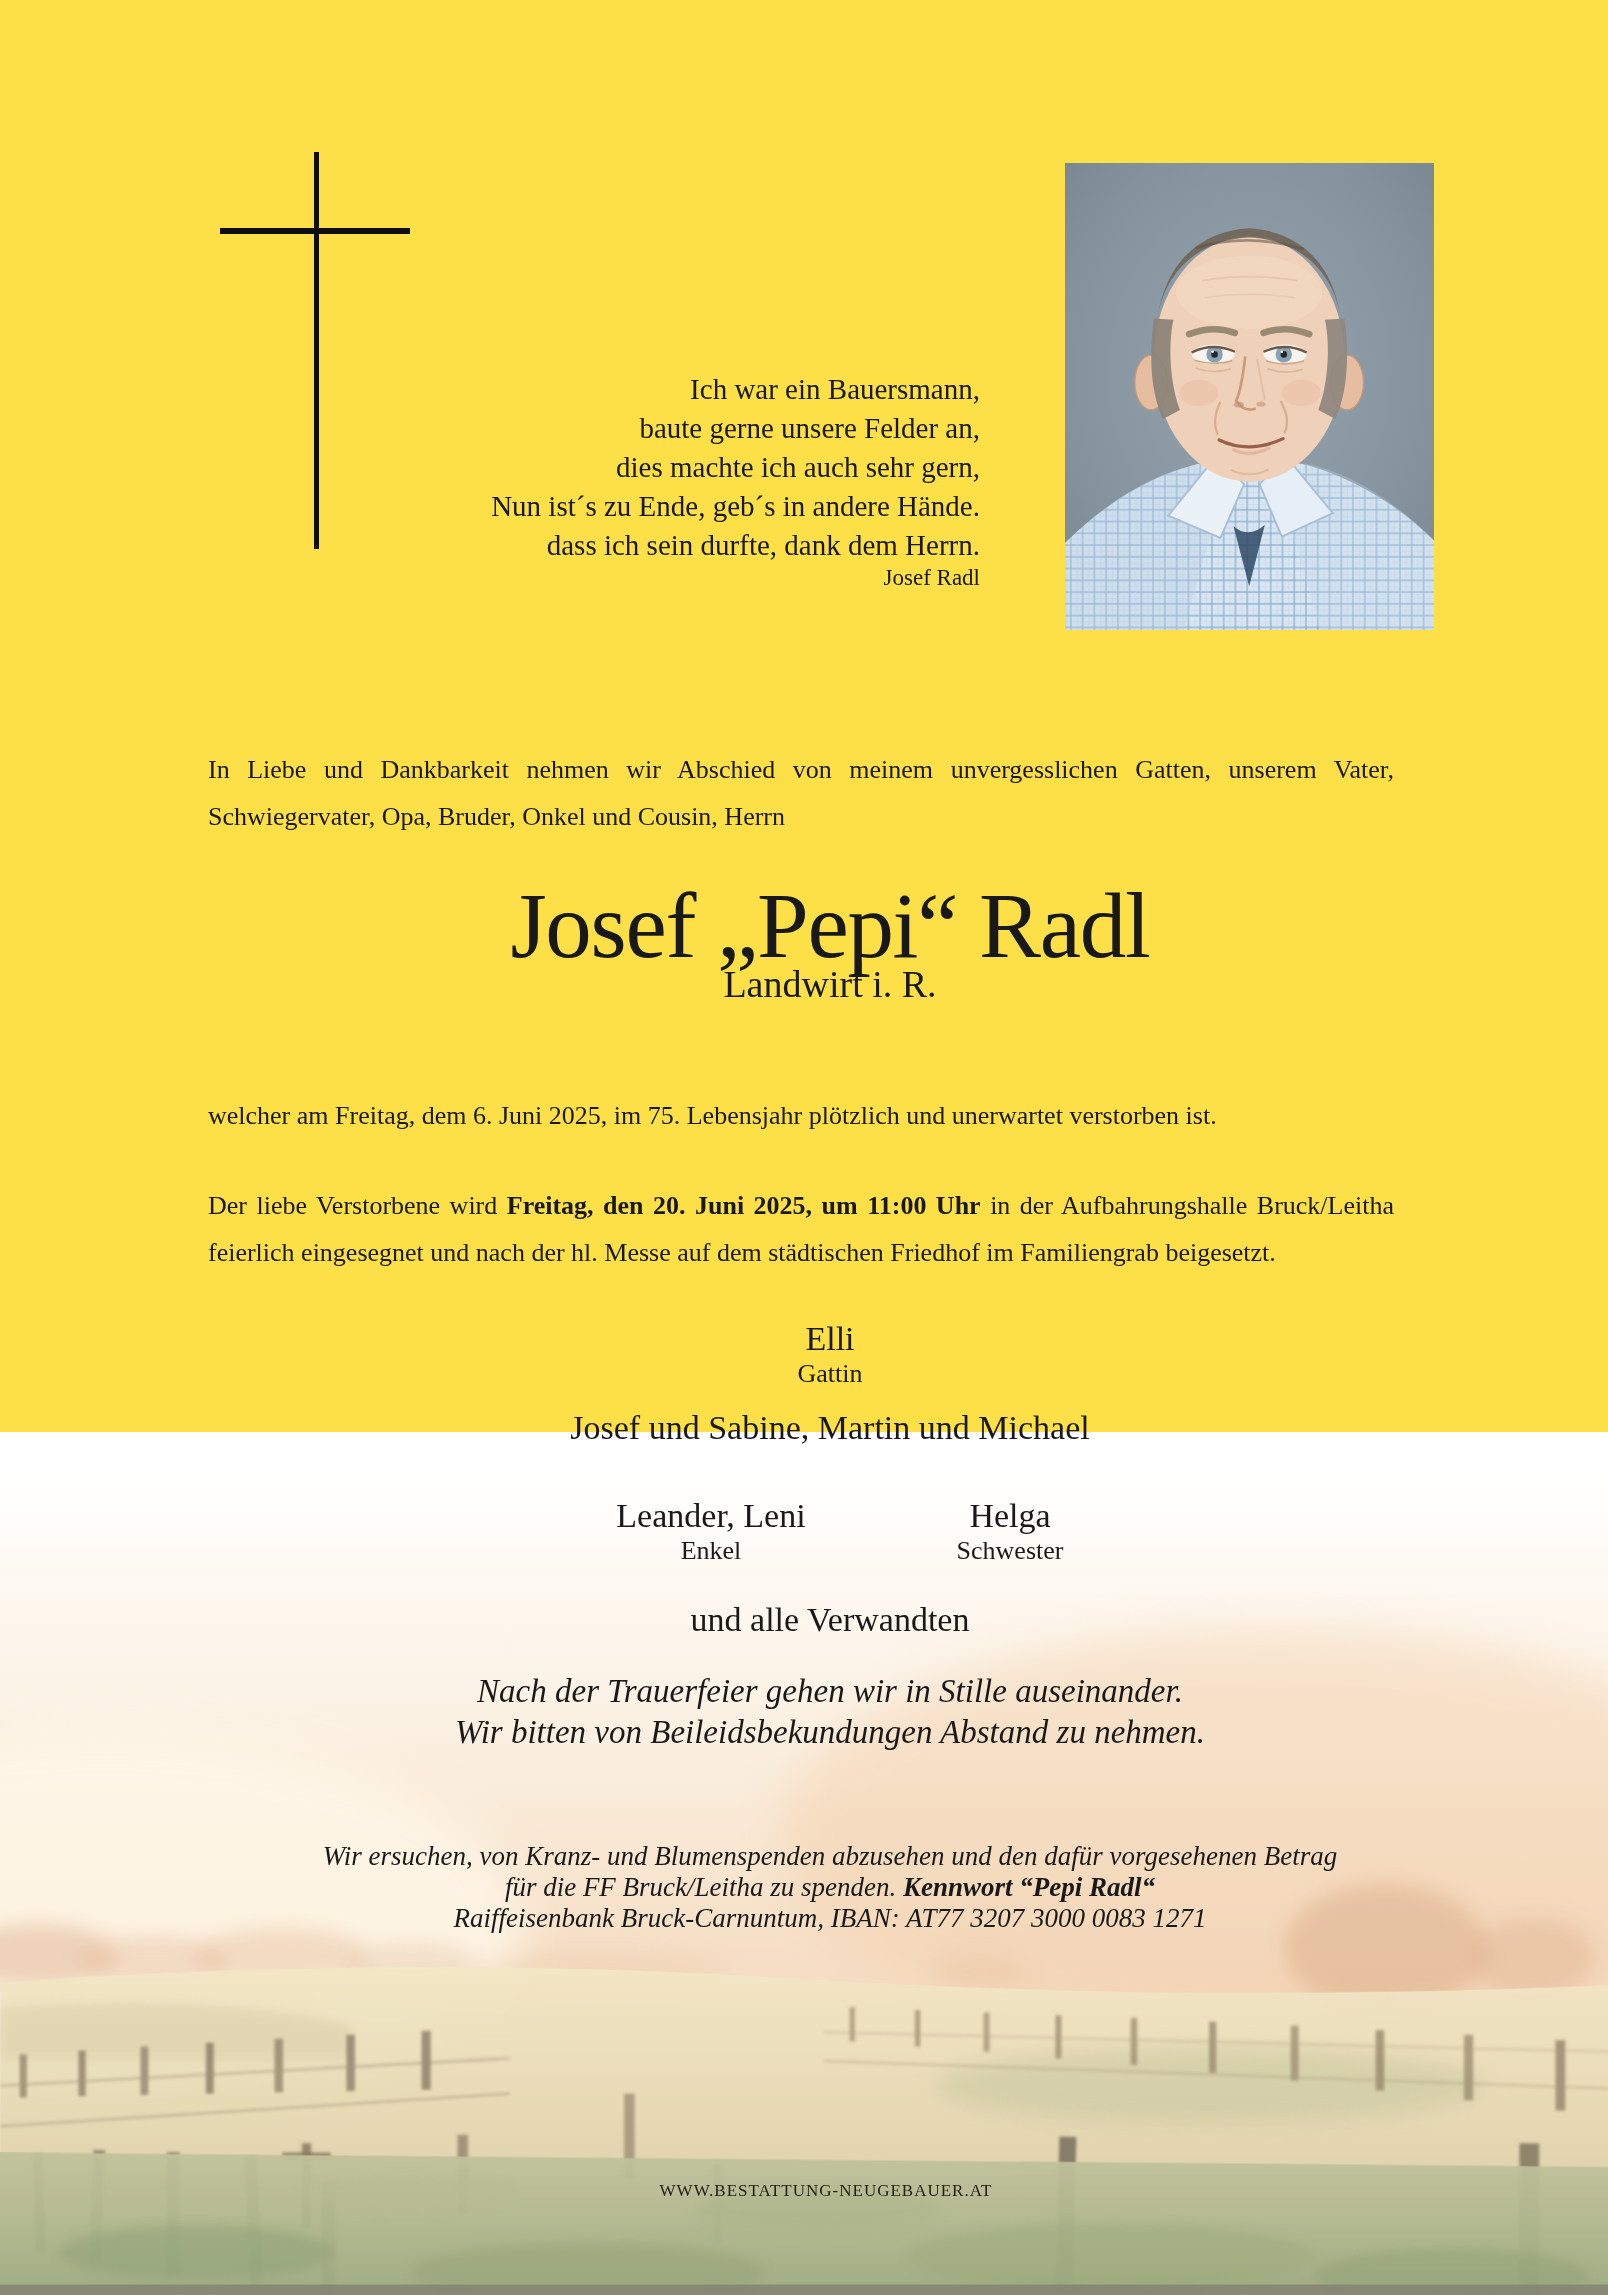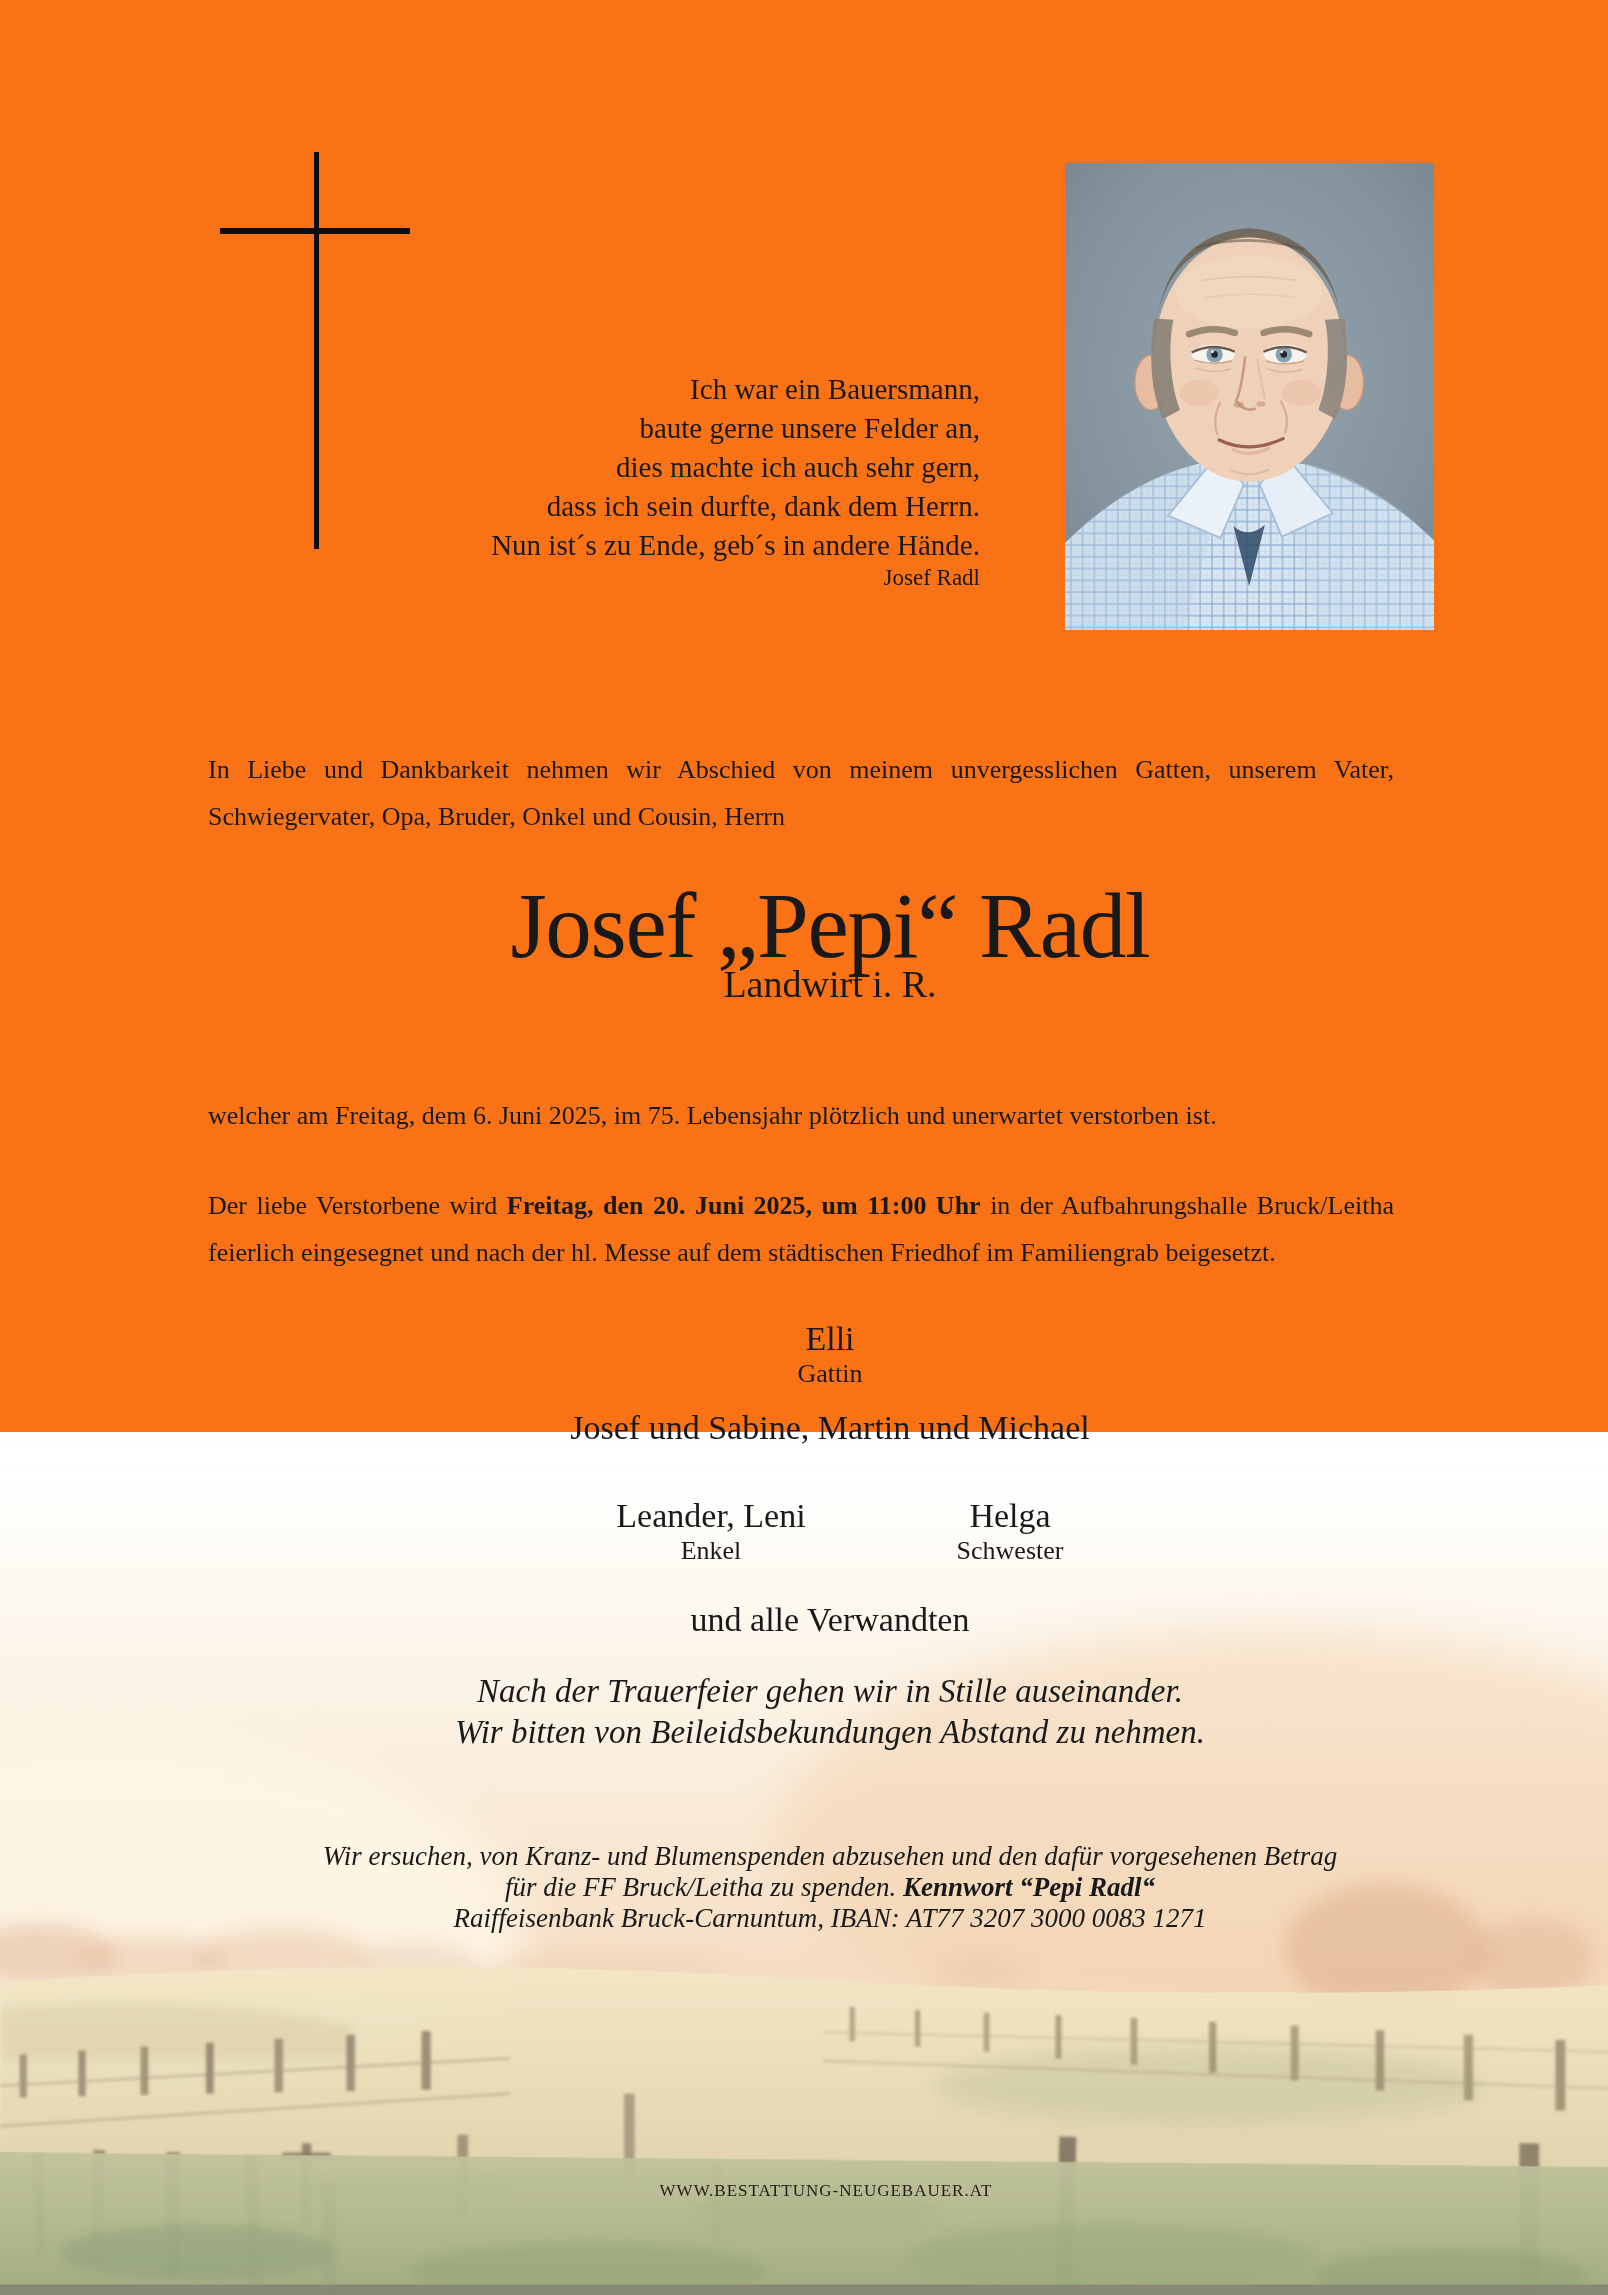--- a/index.html
+++ b/index.html
@@ -1,19 +1,19 @@
 <!DOCTYPE html>
 <html style="font-size:10.5px"><head>
 <meta charset="utf-8">
 <style>
   html,body{margin:0;padding:0;background:#e8e8e8;}
   #card{
     position:relative;
     width:1609px;height:2295px;
-    background:#f97316;
+    background:#fde047;
     overflow:hidden;
     font-family:"Liberation Serif","DejaVu Serif",serif;
     color:#191919;
   }
   
   .cross-v{position:absolute;left:314px;top:152px;width:4.6px;height:397px;background:#0e0e0e;}
   .cross-h{position:absolute;left:220px;top:228px;width:190px;height:5.9px;background:#0e0e0e;}
   
   .quote{position:absolute;right:629px;top:370px;text-align:right;}
   .quote-line{font-size:29px;line-height:39px;white-space:nowrap;}
@@ -168,22 +168,22 @@
 
   <div>
     <div class="cross-v"></div>
     <div class="cross-h"></div>
   </div>
 
   <div class="quote">
     <div class="quote-line">Ich war ein Bauersmann,</div>
     <div class="quote-line">baute gerne unsere Felder an,</div>
     <div class="quote-line">dies machte ich auch sehr gern,</div>
+    <div class="quote-line">Nun ist´s zu Ende, geb´s in andere Hände.</div>
     <div class="quote-line">dass ich sein durfte, dank dem Herrn.</div>
-    <div class="quote-line">Nun ist´s zu Ende, geb´s in andere Hände.</div>
     <div class="quote-attr">Josef Radl</div>
   </div>
 
   <div class="photo">
     <svg viewBox="0 0 565 715" aria-hidden="true">
       <defs>
         <radialGradient id="pbg" cx="0.5" cy="0.45" r="0.85">
           <stop offset="0" stop-color="#95a4ae"></stop>
           <stop offset="0.6" stop-color="#83929d"></stop>
           <stop offset="1" stop-color="#6e7d88"></stop>

